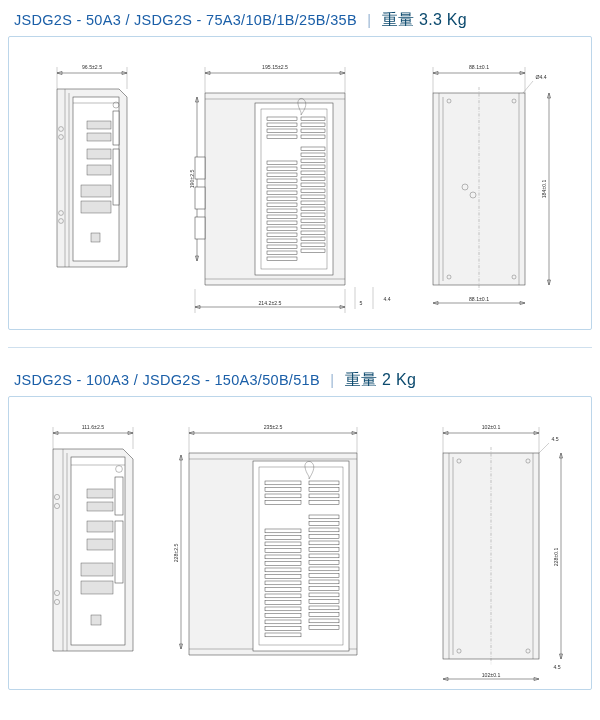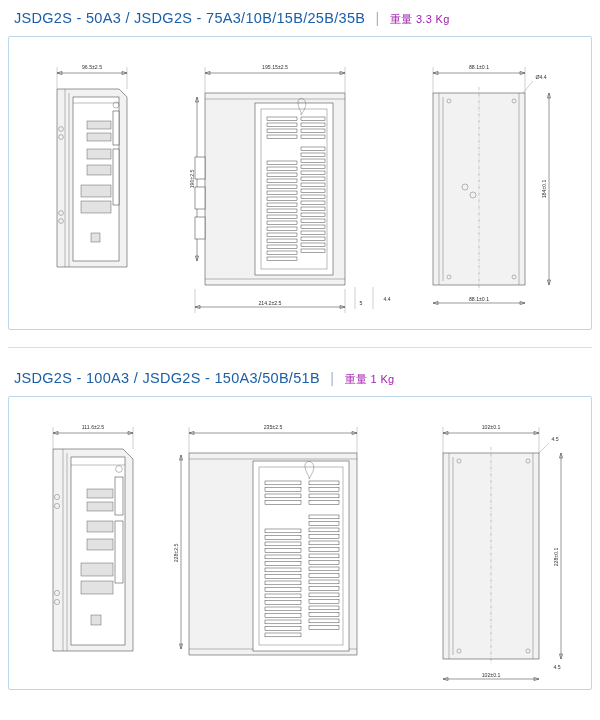--- a/index.html
+++ b/index.html
@@ -13,21 +13,21 @@
   }
   .section{position:absolute;left:0;width:600px;}
   .sec1{top:0;height:345px;}
   .sec2{top:360px;height:360px;}
 
   .heading{
     position:absolute;left:14px;top:10px;
     font-size:14.5px;color:#1b5fa8;letter-spacing:0.3px;white-space:nowrap;
   }
   .heading .sep{color:#9bb7d4;margin:0 6px;font-weight:300;}
-  .heading .weight{color:#a21caf;font-size:11px;}
+  .heading .weight{color:#0c4a6e;font-size:16px;}
 
   .panel{
     position:absolute;left:8px;right:8px;
     border:1px solid #bcd6ea;
     background:#ffffff;
     border-radius:2px;
   }
   .panel.p1{top:36px;height:292px;}
   .panel.p2{top:36px;height:292px;}
   
@@ -51,21 +51,21 @@
   .fill-grey{fill:#e2e2e2;stroke:#444;stroke-width:0.4;}
   .slat{fill:none;stroke:#333;stroke-width:0.45;}
   .dash{stroke:#666;stroke-width:0.35;stroke-dasharray:3 1.5 0.6 1.5;fill:none;}
 </style>
 </head>
 <body>
 
 <div class="section sec1">
 
   <div class="heading">
-    <span>JSDG2S - 50A3 / JSDG2S - 75A3/10B/15B/25B/35B</span>
+    <span>JSDG2S - 50A3 / JSDG2S - 75A3/10B/1B/25B/35B</span>
     <span class="sep">|</span>
     <span class="weight">重量 3.3 Kg</span>
   </div>
 
   <div class="panel p1">
     <svg width="582" height="290" viewBox="0 0 582 290">
 
       <g>
 
         <line class="ext" x1="48" y1="30" x2="48" y2="52"></line>
@@ -236,21 +236,21 @@
   </div>
 </div>
 
 <div class="hr"></div>
 
 <div class="section sec2">
 
   <div class="heading">
     <span>JSDG2S - 100A3 / JSDG2S - 150A3/50B/51B</span>
     <span class="sep">|</span>
-    <span class="weight">重量 1 Kg</span>
+    <span class="weight">重量 2 Kg</span>
   </div>
 
   <div class="panel p2">
     <svg width="582" height="290" viewBox="0 0 582 290">
 
       <g>
         <line class="ext" x1="44" y1="30" x2="44" y2="52"></line>
         <line class="ext" x1="124" y1="30" x2="124" y2="52"></line>
         <line class="ln" x1="44" y1="36" x2="124" y2="36"></line>
         <path class="ln" d="M44 36 l5 -1.6 v3.2 z" fill="#333"></path>

